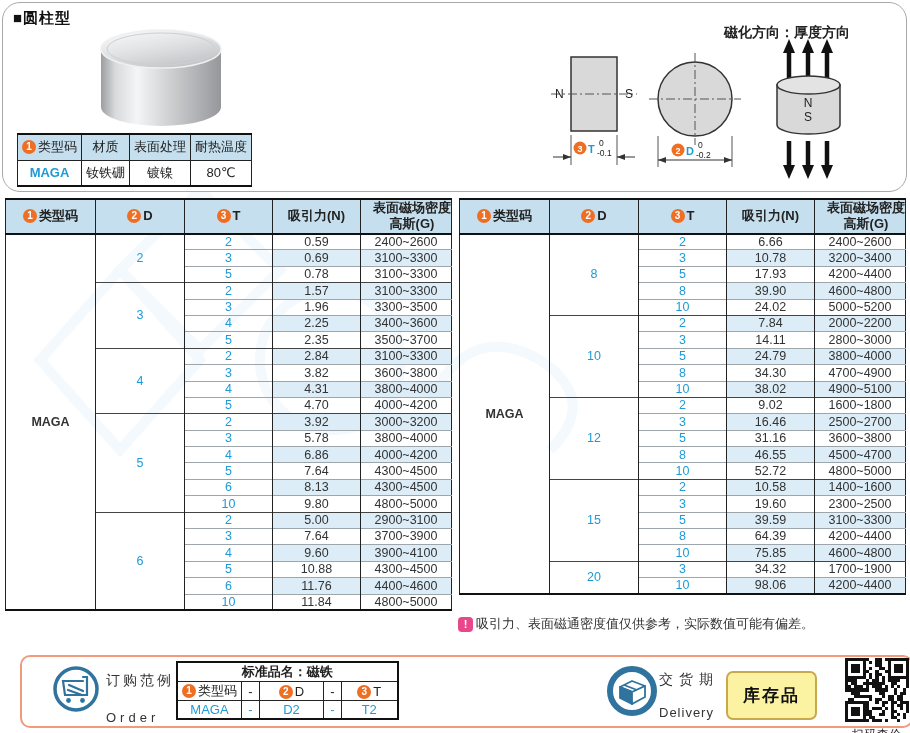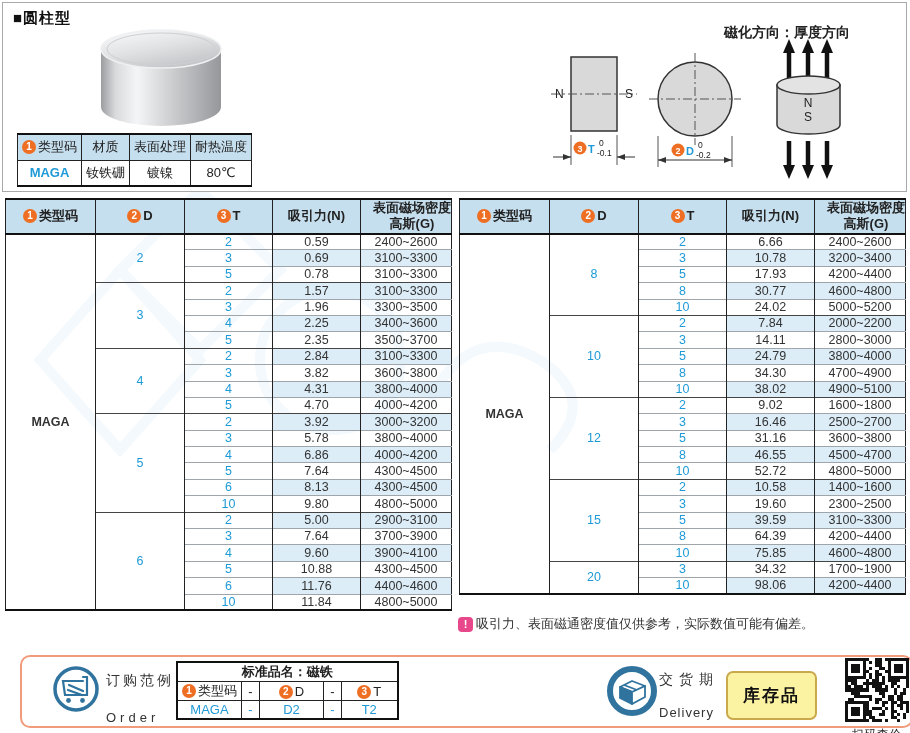--- a/index.html
+++ b/index.html
@@ -4,21 +4,21 @@
 <style>
   * { margin:0; padding:0; box-sizing:border-box; }
   html,body { background:#fff; }
   .page {
     position:relative; width:910px; height:733px; background:#fff; overflow:hidden;
     font-family:"Liberation Sans","DejaVu Sans",sans-serif; color:#222;
   }
   
   .top-section {
     position:absolute; left:2px; top:2px; width:905px; height:190px;
-    border:1px solid #a9a9a9; border-radius:0; background:#fff;
+    border:1px solid #a9a9a9; border-radius:18px; background:#fff;
   }
   .section-title { position:absolute; left:10px; top:6px; font-size:15px; font-weight:bold; color:#111; letter-spacing:1px; }
   .magnet-photo { position:absolute; left:95px; top:24px; }
   
   .info-table { position:absolute; left:14px; top:130px; border-collapse:collapse; }
   .info-table th, .info-table td {
     border:1px solid #222; text-align:center; font-size:13px; font-weight:normal;
     height:26px; padding:0 4px; white-space:nowrap;
   }
   .info-table th { background:#c6dfee; }
@@ -391,21 +391,21 @@
             <td class="inner shade">10.78</td>
             <td class="inner shade">3200~3400</td>
           </tr>
           <tr>
             <td class="blue inner">5</td>
             <td class="inner">17.93</td>
             <td class="inner">4200~4400</td>
           </tr>
           <tr>
             <td class="blue inner">8</td>
-            <td class="inner shade">30.77</td>
+            <td class="inner shade">39.90</td>
             <td class="inner shade">4600~4800</td>
           </tr>
           <tr>
             <td class="blue inner">10</td>
             <td class="inner">24.02</td>
             <td class="inner">5000~5200</td>
           </tr>
           <tr>
             <td class="blue grp" rowspan="5">10</td>
             <td class="blue grp">2</td>

